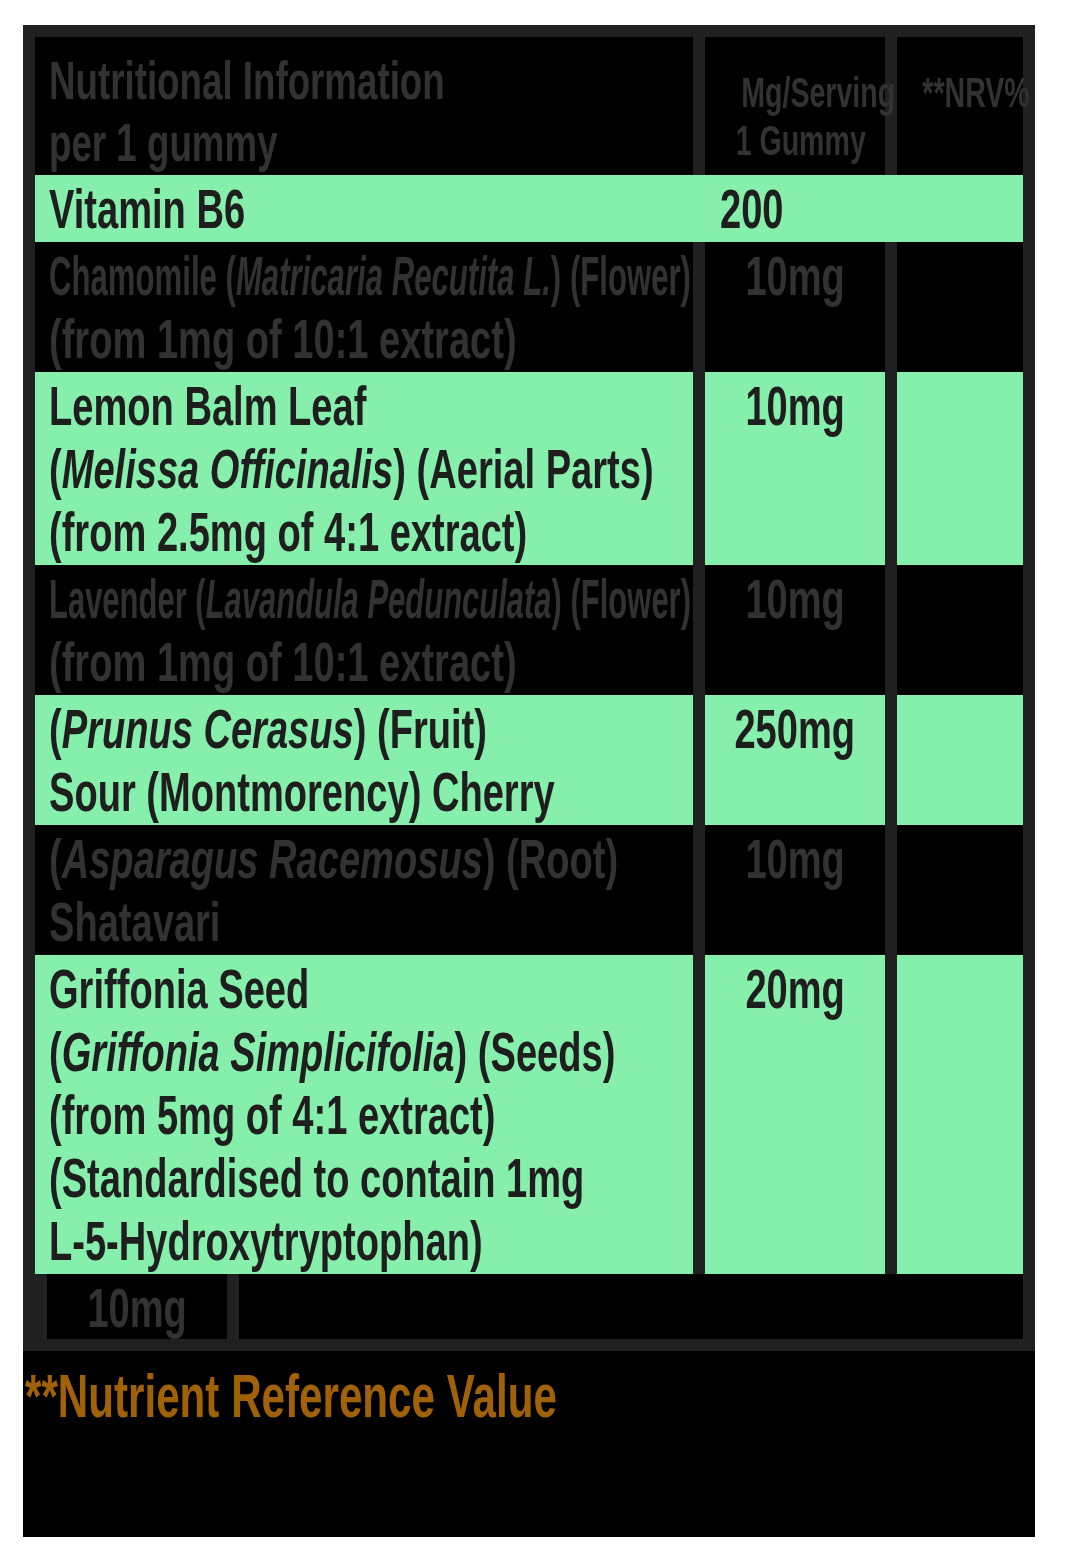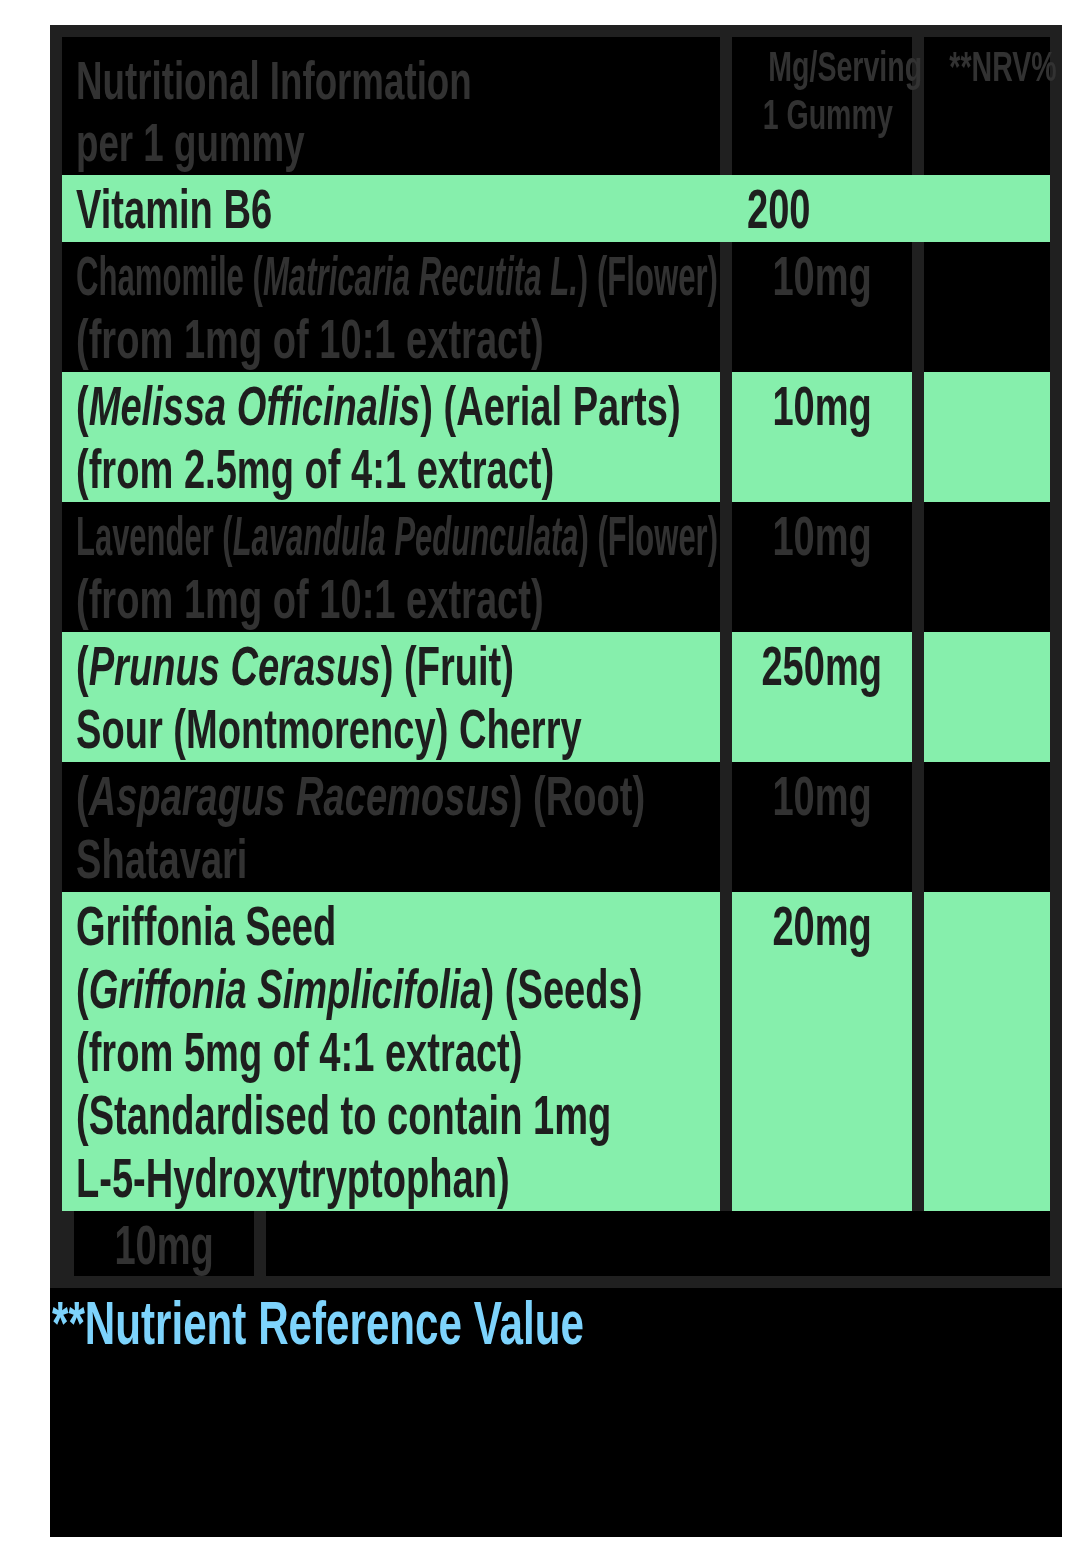--- a/index.html
+++ b/index.html
@@ -1,40 +1,40 @@
 <!DOCTYPE html>
 <html><head>
 <meta charset="utf-8">
 <style>
   html,body{margin:0;padding:0;background:#ffffff;}
   .page{
     position:relative;width:1080px;height:1547px;background:#ffffff;overflow:hidden;
     font-family:"Liberation Sans",sans-serif;font-weight:700;
   }
-  .panel{position:absolute;left:50px;top:25px;width:1012px;height:1512px;background:#000000;}
+  .panel{position:absolute;left:23px;top:25px;width:1012px;height:1512px;background:#000000;}
   .tbl{box-sizing:border-box;width:1012px;border:12px solid #202020;}
   .row{display:flex;}
   .cell{box-sizing:border-box;flex:0 0 auto;}
   .name{width:658px;padding:2px 0 2px 14px;}
   .mg{width:204px;border-left:12px solid #202020;border-right:12px solid #202020;padding-top:2px;}
   .nrv{width:118px;padding-top:2px;}
   .center{text-align:center;}
   .light{background:#86efac;color:#1e1e1e;}
   .dark{background:transparent;color:#323232;}
   .lw{height:63px;}
   .line{display:inline-block;white-space:nowrap;font-size:56px;line-height:63px;transform-origin:0 50%;}
   .center .line{transform-origin:50% 50%;}
   .header{height:138px;}
   .header .name{padding-top:12px;}
   .header .name .lw{height:62px;}
   .header .name .line{font-size:54px;line-height:62px;}
-  .header .mg,.header .nrv{padding-top:6px;}
+  .header .mg,.header .nrv{padding-top:32px;}
   .header .mg .lw,.header .nrv .lw{height:48px;}
   .header .mg .line,.header .nrv .line{font-size:42px;line-height:48px;}
-  .footer{padding:6px 0 0 2px;color:#7dd3fc;}
+  .footer{padding:16px 0 0 2px;color:#a16207;}
   .footer .line{font-size:62px;line-height:58px;}
   i{font-style:italic;}
 </style>
 </head>
 <body>
 
 <div class="page">
   <div class="panel">
 
     <div class="tbl">
@@ -67,20 +67,21 @@
               <div class="lw"><span class="line" style="transform: scaleX(0.5561);"><span>Chamomile (</span><i>Matricaria Recutita L.</i><span>) (Flower)</span></span></div>
               <div class="lw"><span class="line" style="transform: scaleX(0.68);"><span>(from 1mg of 10:1 extract)</span></span></div>
             </div>
             <div class="cell mg center">
               <div class="lw"><span class="line" style="transform: scaleX(0.68);"><span>10mg</span></span></div>
             </div>
             <div class="cell nrv center"></div>
           </div>
           <div class="row light">
             <div class="cell name">
+              <div class="lw"><span class="line" style="transform: scaleX(0.68);"><span>Lemon Balm Leaf</span></span></div>
               <div class="lw"><span class="line" style="transform: scaleX(0.68);"><span>(</span><i>Melissa Officinalis</i><span>) (Aerial Parts)</span></span></div>
               <div class="lw"><span class="line" style="transform: scaleX(0.68);"><span>(from 2.5mg of 4:1 extract)</span></span></div>
             </div>
             <div class="cell mg center">
               <div class="lw"><span class="line" style="transform: scaleX(0.68);"><span>10mg</span></span></div>
             </div>
             <div class="cell nrv center"></div>
           </div>
           <div class="row dark">
             <div class="cell name">

